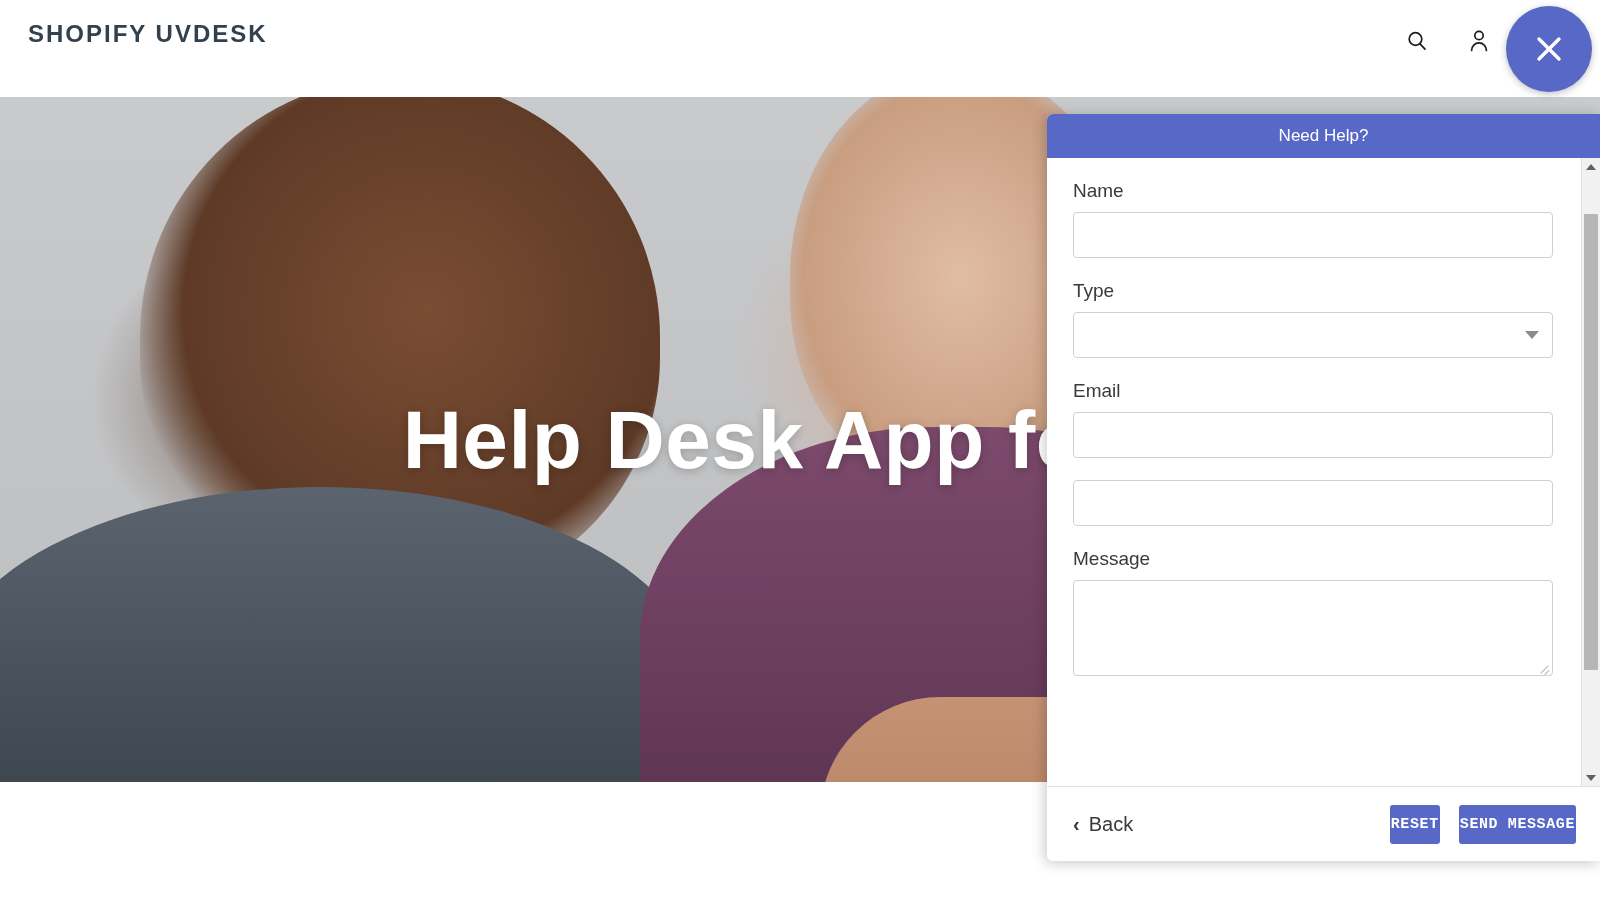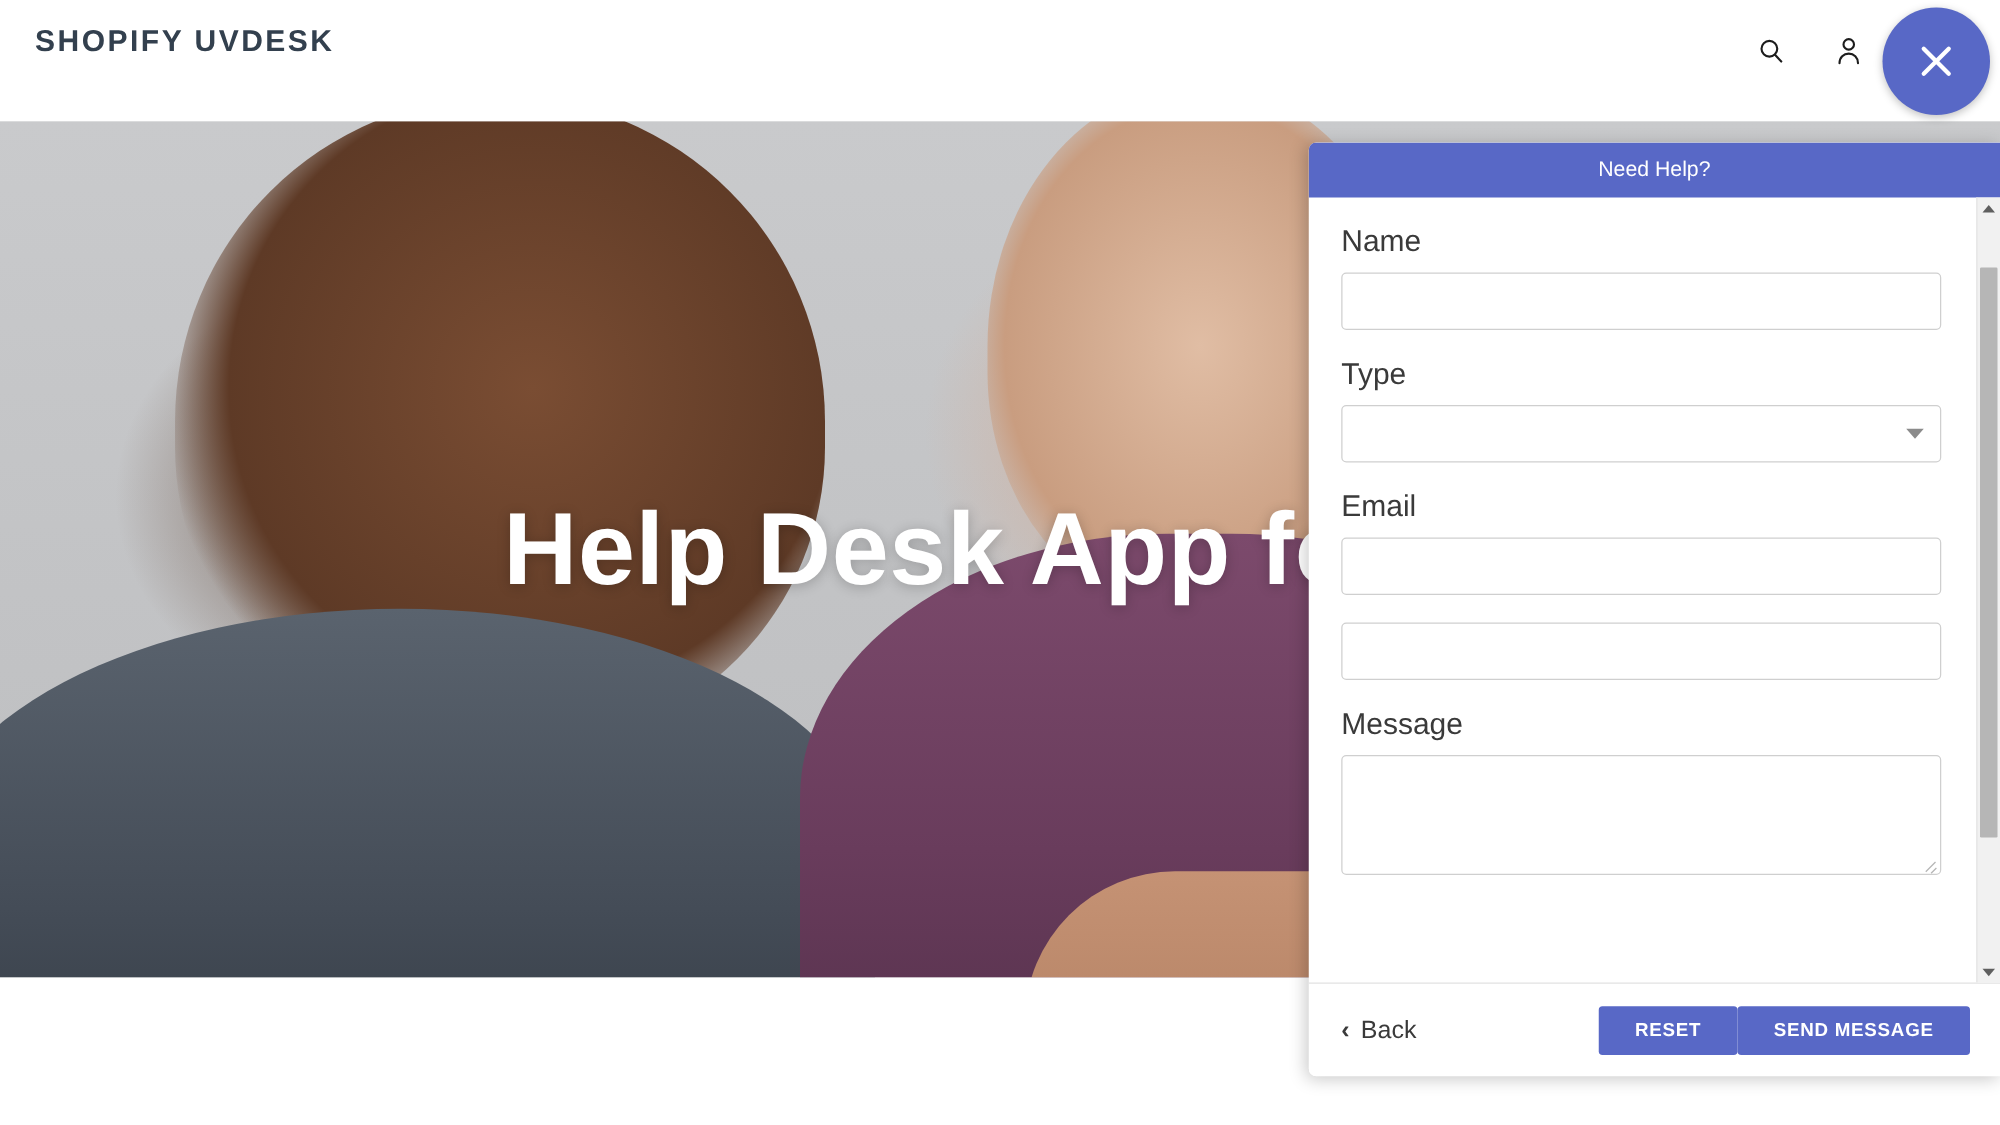--- a/index.html
+++ b/index.html
@@ -203,21 +203,21 @@
   }
   .panel-body {
     flex: 1 1 auto;
     padding: 22px 28px 10px 26px;
     overflow: hidden;
   }
   .field {
     margin-bottom: 22px;
   }
   .field-label {
-    font-size: 24px;
+    font-size: 19px;
     color: #3a3a3a;
     margin-bottom: 10px;
   }
   .text-input, .select-input, .textarea-input {
     box-sizing: border-box;
     display: block;
     width: 100%;
     height: 46px;
     border: 1px solid #cfcfcf;
     border-radius: 4px;
@@ -317,30 +317,30 @@
     font-size: 20px;
     line-height: 1;
     color: #3a3a3a;
     font-weight: bold;
   }
   .footer-spacer { flex: 1 1 auto; }
   .btn {
     border: none;
     background: #5868c6;
     color: #ffffff;
-    font-family: Liberation Sans, sans-serif;
+    font-family: Liberation Mono, monospace;
     font-size: 15px;
     font-weight: bold;
     letter-spacing: 0.6px;
     border-radius: 3px;
-    padding: 11px 29px;
+    padding: 11px 1px;
     cursor: pointer;
     white-space: nowrap;
   }
-  .btn + .btn { margin-left: 0; }
+  .btn + .btn { margin-left: 19px; }
 </style>
 </head>
 <body>
 
 <div id="app">
 
   <div class="hero">
     <div class="hero-photo">
       <div class="hero-figure-left"></div>
       <div class="hero-figure-left-body"></div>

